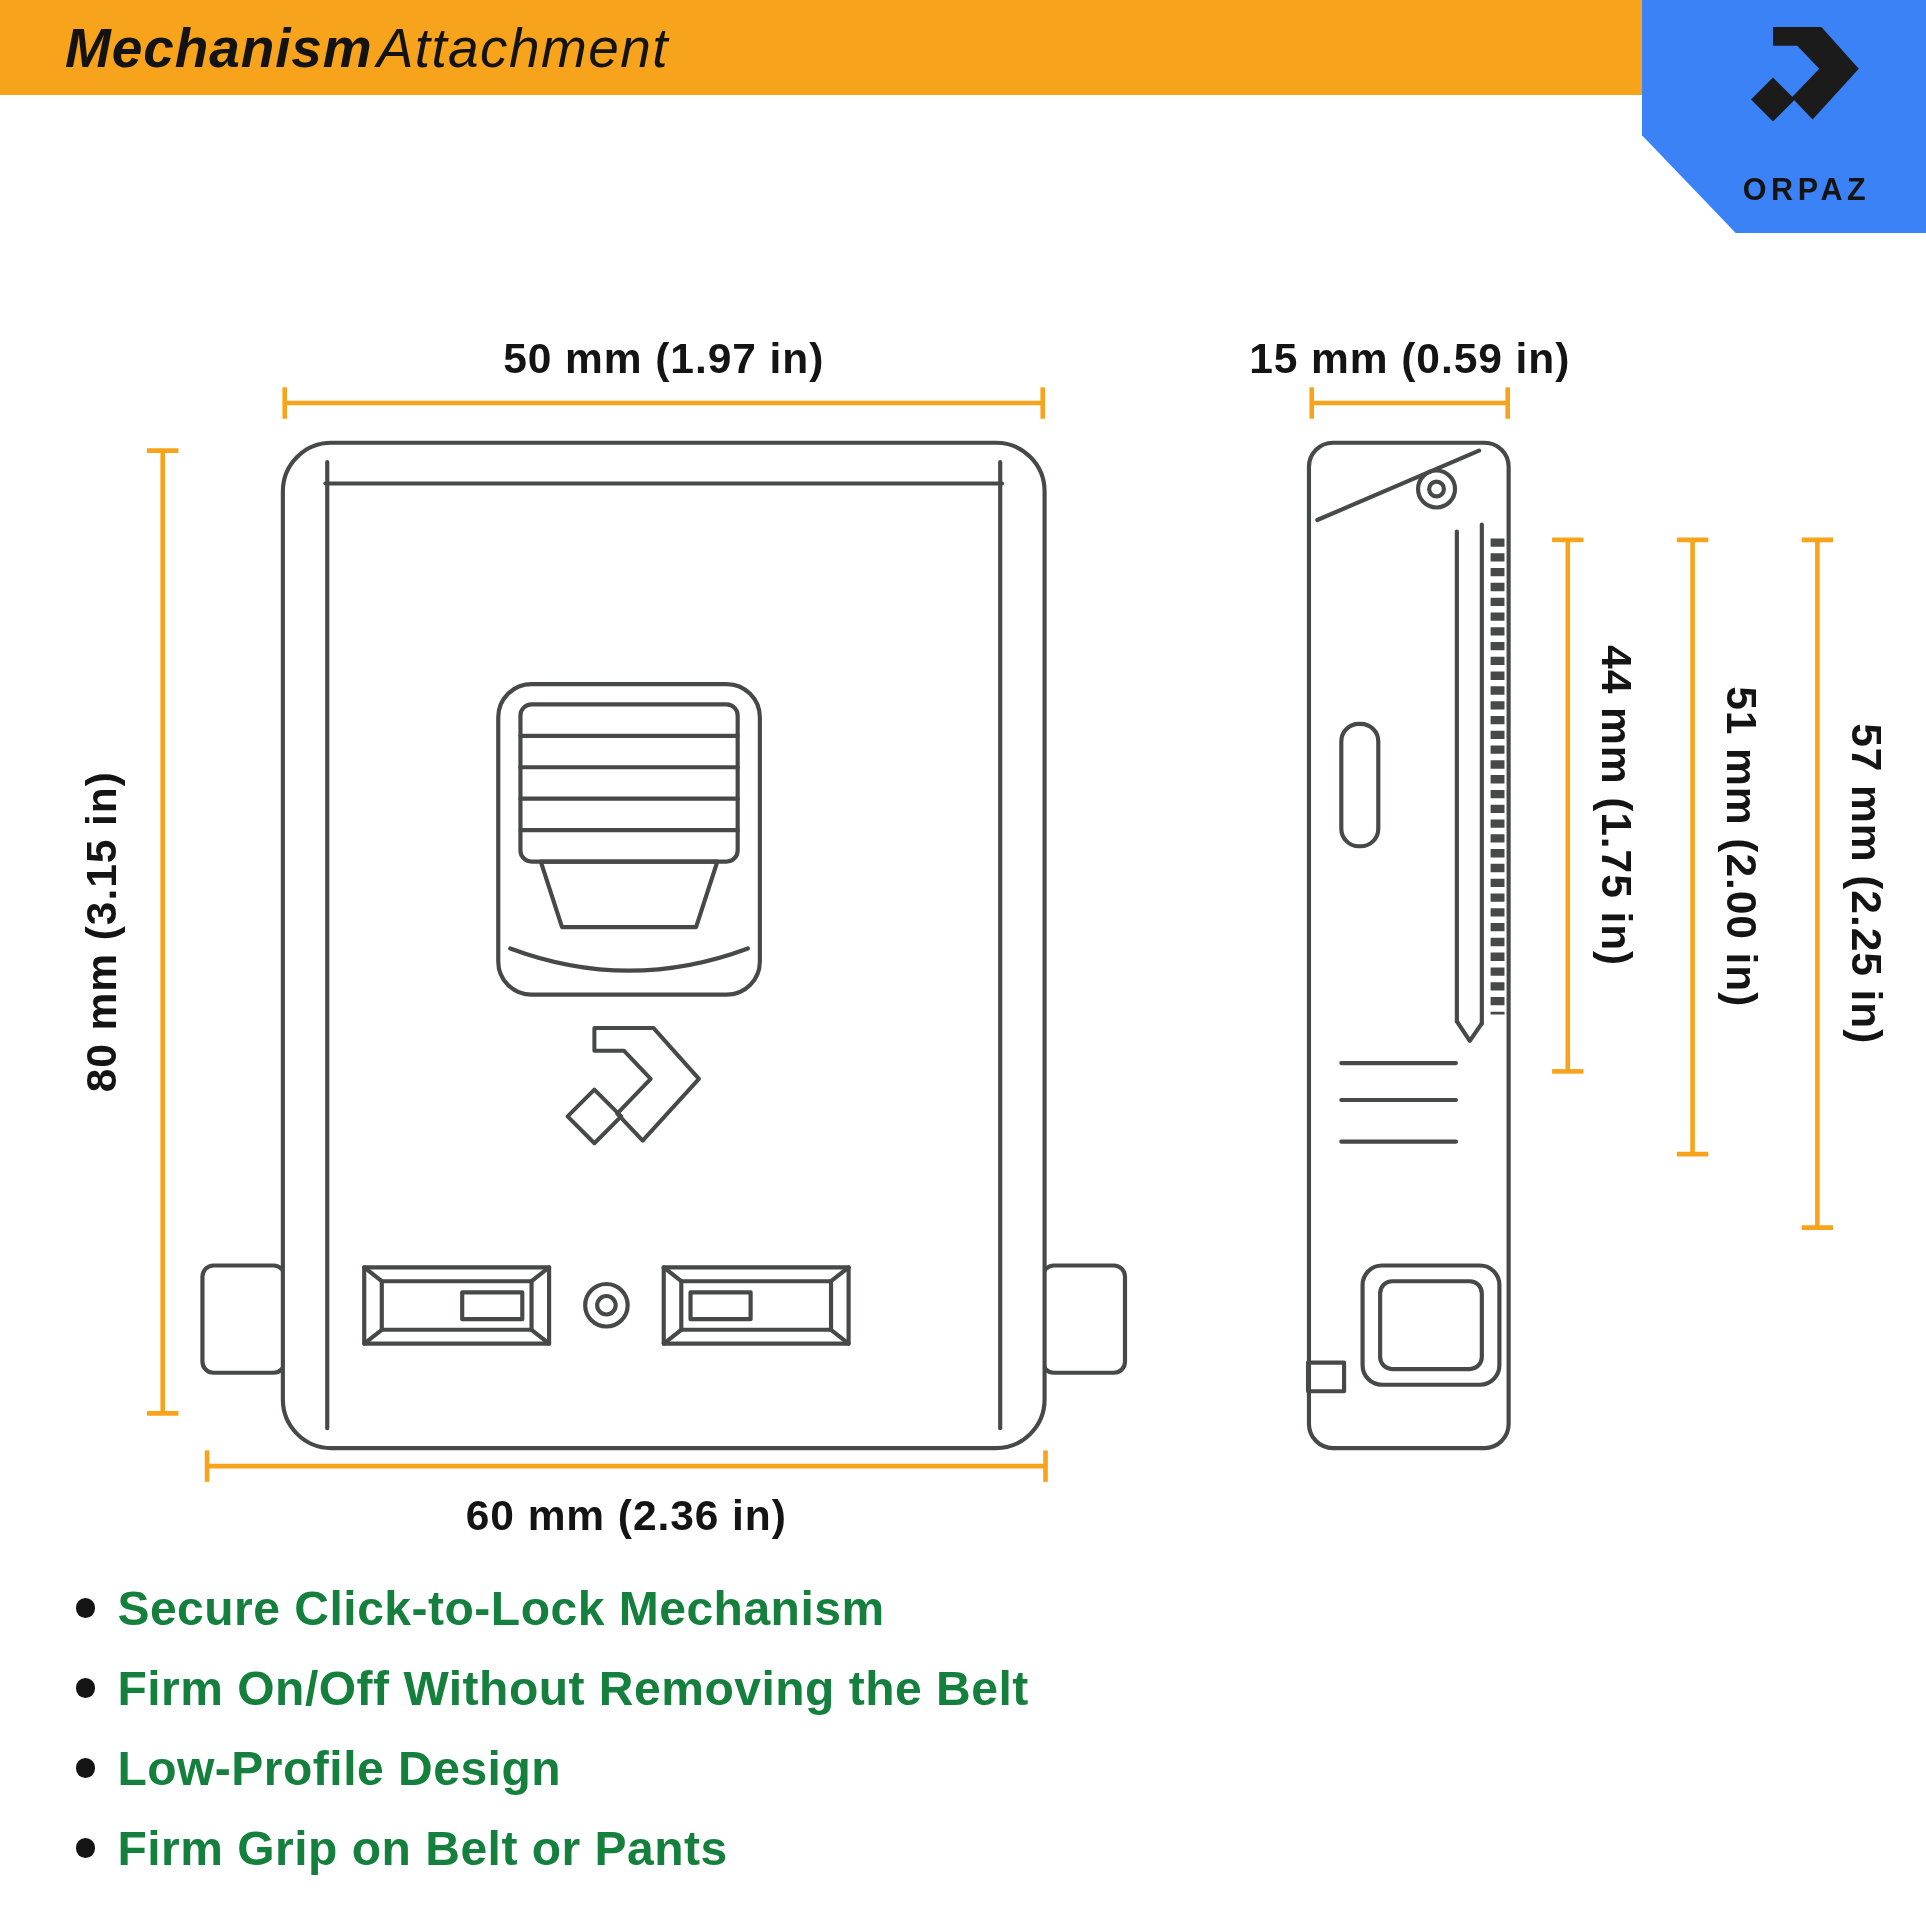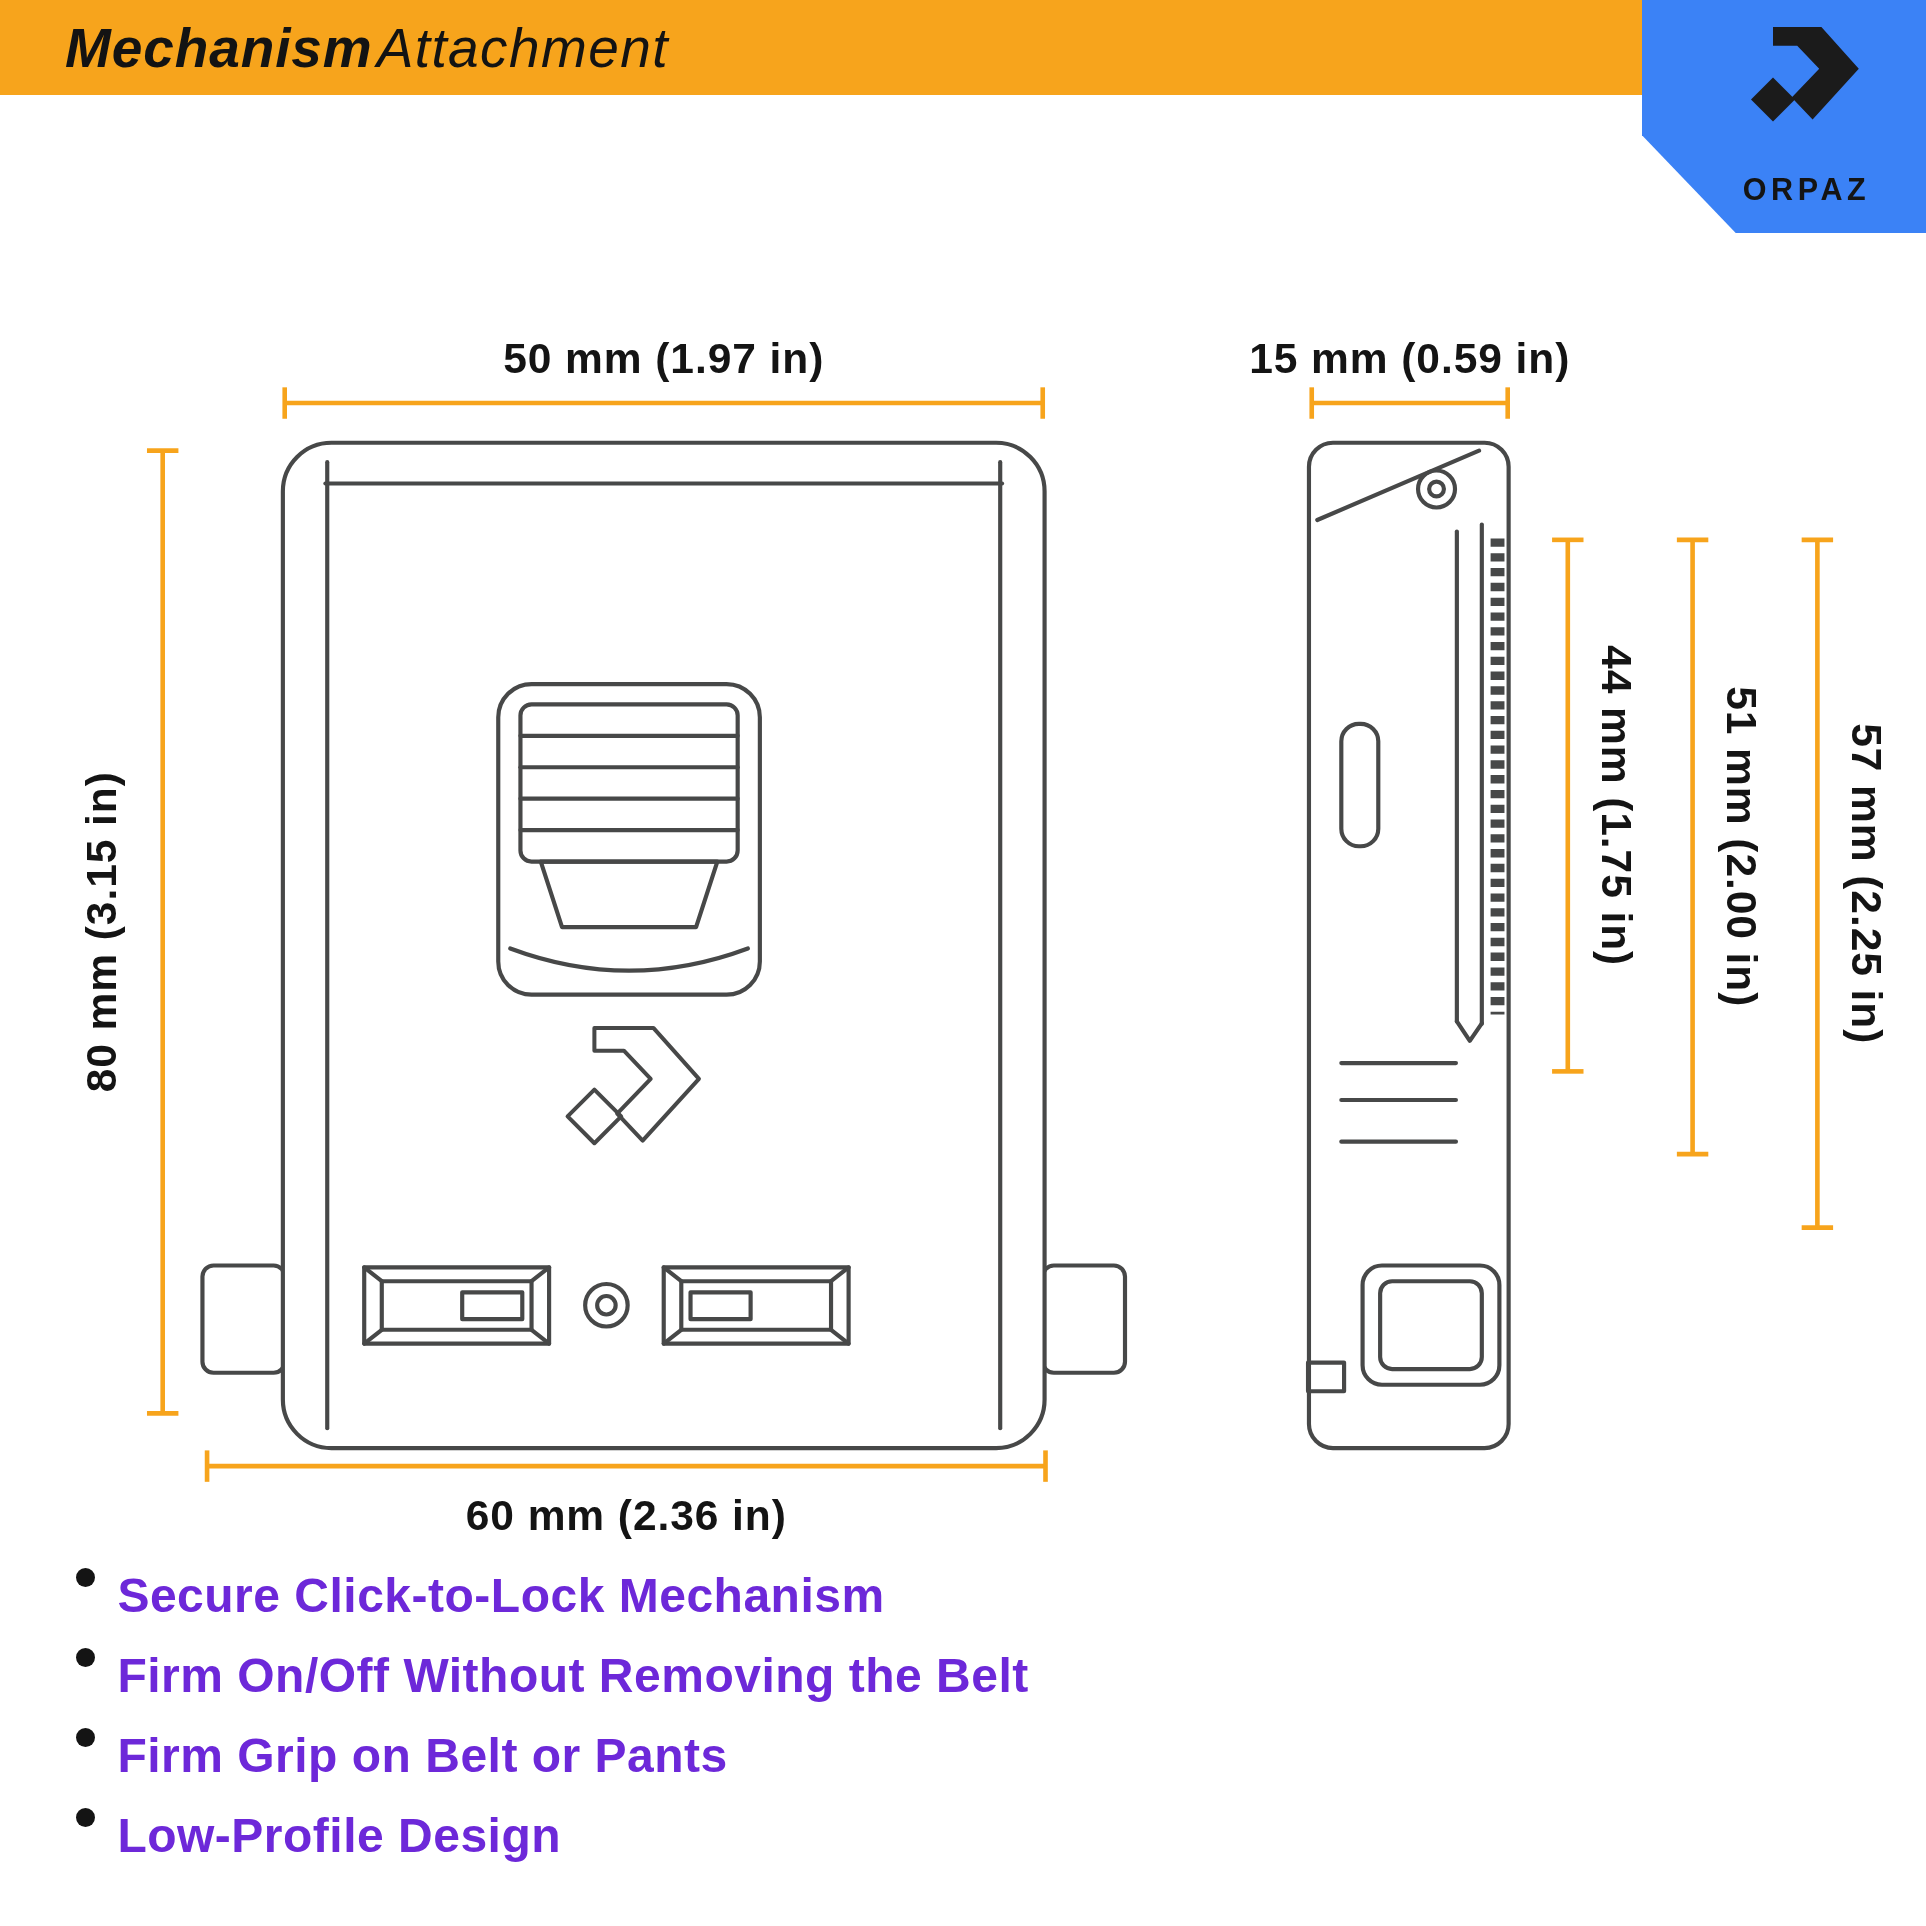--- a/index.html
+++ b/index.html
@@ -50,24 +50,24 @@
   .dimtxt{
     font-family:"Liberation Sans",sans-serif;
     font-size:92px;font-weight:bold;fill:#141414;letter-spacing:2px;
   }
   
   .features{
     position:absolute;left:76px;top:1568px;
     list-style:none;margin:0;padding:0;
   }
   .features li{
-    display:flex;align-items:flex-start;gap:22px;
+    display:flex;align-items:center;gap:22px;
     height:80px;
     font-size:48px;font-weight:bold;letter-spacing:0.5px;
-    color:#6d28d9;white-space:nowrap;
+    color:#15803d;white-space:nowrap;
   }
   .features li::before{
     content:"";flex:0 0 auto;
     width:19.4px;height:19.4px;border-radius:50%;
     background:#141414;
   }
 </style>
 </head>
 <body>
 
@@ -190,21 +190,21 @@
   </svg>
 
   <ul class="features">
     <li>
       <span>Secure Click-to-Lock Mechanism</span>
     </li>
     <li>
       <span>Firm On/Off Without Removing the Belt</span>
     </li>
     <li>
+      <span>Low-Profile Design</span>
+    </li>
+    <li>
       <span>Firm Grip on Belt or Pants</span>
     </li>
-    <li>
-      <span>Low-Profile Design</span>
-    </li>
   </ul>
 
 </div>
 
 
 </body></html>

